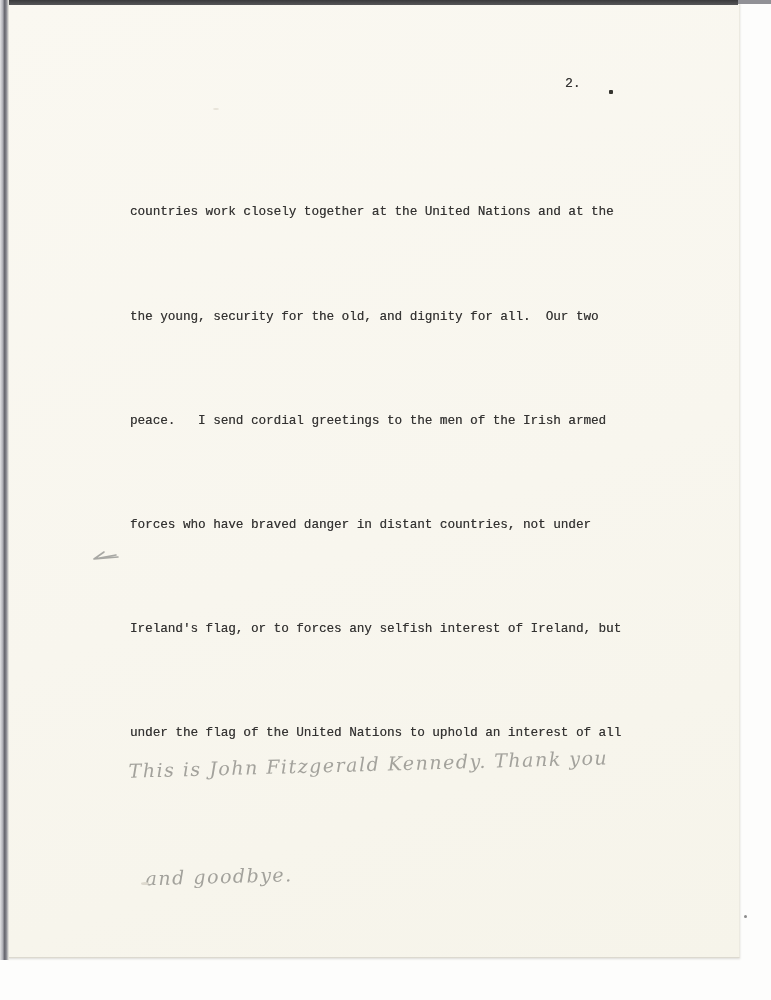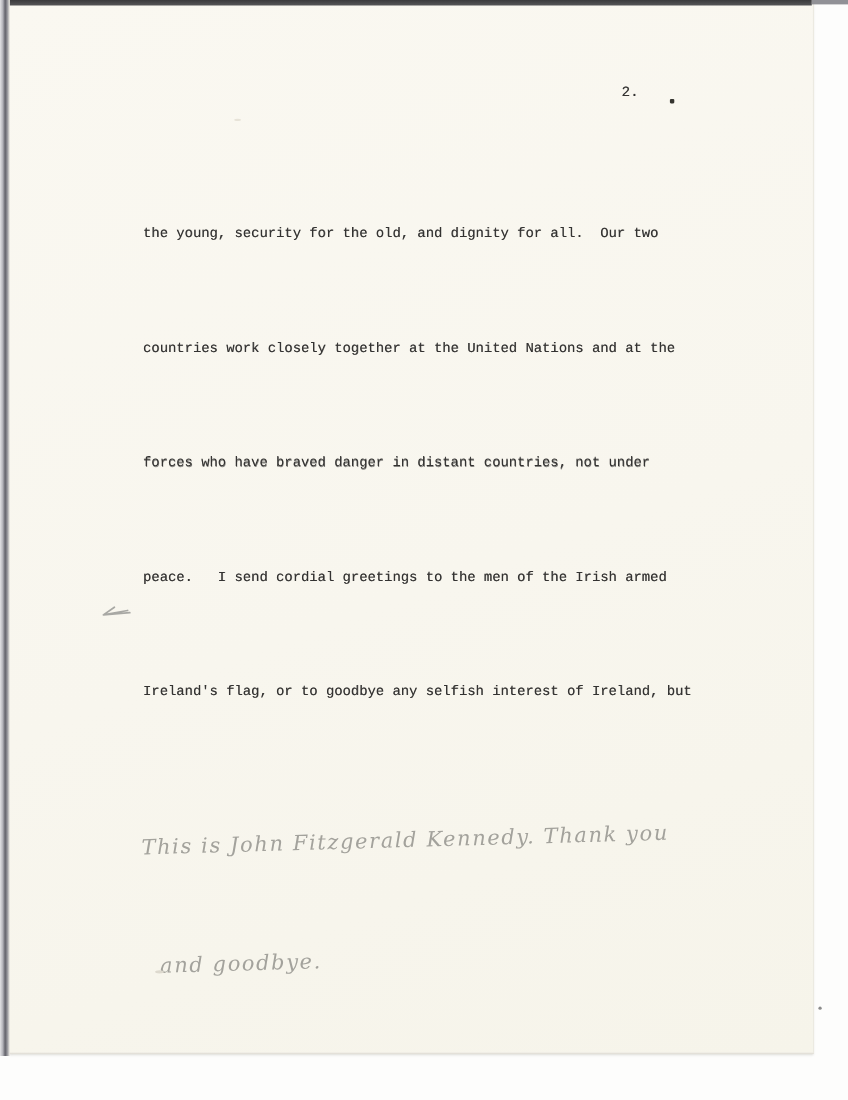--- a/index.html
+++ b/index.html
@@ -110,25 +110,26 @@
 </head>
 <body>
 
 <div class="scan-stage">
 
   <div class="paper">
 
     <div class="page-number">2.</div>
 
     <div class="text-block">
+      <div class="tw-line">countries work closely together at the United Nations and at the</div>
       <div class="tw-line">the young, security for the old, and dignity for all.  Our two</div>
-      <div class="tw-line">countries work closely together at the United Nations and at the</div>
+      <div class="tw-line">peace.   I send cordial greetings to the men of the Irish armed</div>
       <div class="tw-line">forces who have braved danger in distant countries, not under</div>
-      <div class="tw-line">peace.   I send cordial greetings to the men of the Irish armed</div>
-      <div class="tw-line">Ireland's flag, or to goodbye any selfish interest of Ireland, but</div>
+      <div class="tw-line">Ireland's flag, or to forces any selfish interest of Ireland, but</div>
+      <div class="tw-line">under the flag of the United Nations to uphold an interest of all</div>
       
       
       
       
       
       
       
       
     </div>
 

